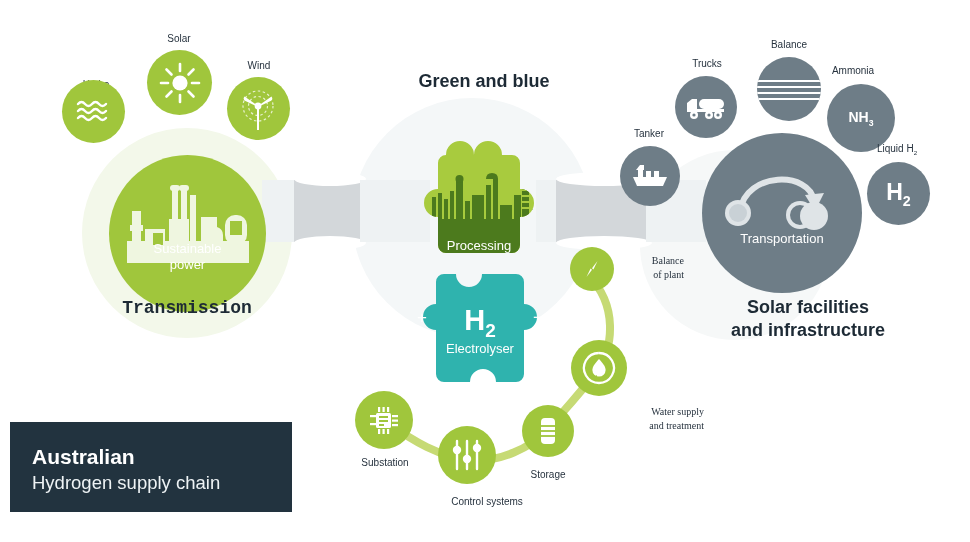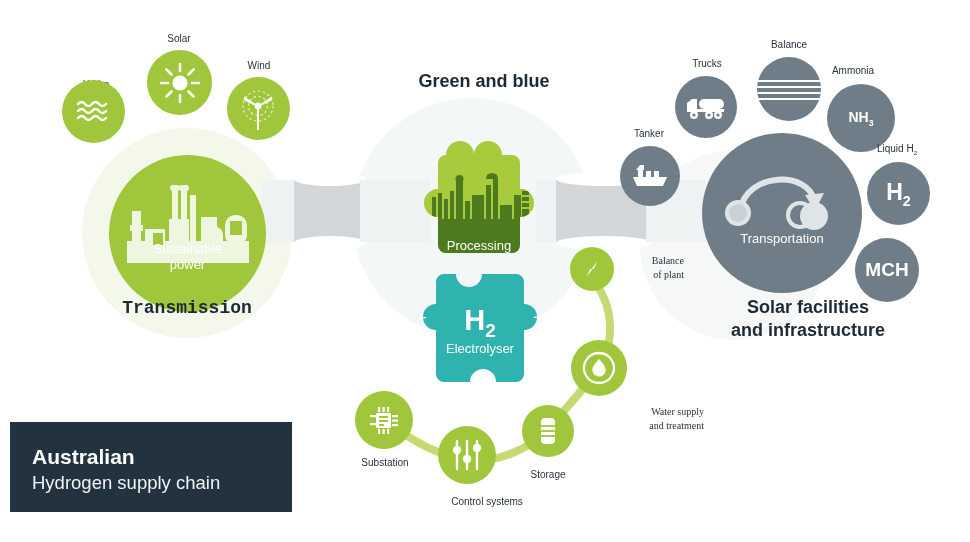--- a/index.html
+++ b/index.html
@@ -392,23 +392,20 @@
   <div class="abs lbl" style="left:808px; top:64px; width:90px;">Ammonia</div>
   <div class="abs circ slate" style="left:827px; top:84px; width:68px; height:68px;">
     <div class="chem" style="font-size:14px;"><span>NH</span><sub>3</sub></div>
   </div>
 
   <div class="abs lbl" style="left:857px; top:142px; width:80px;"><span>Liquid H</span><sub>2</sub></div>
   <div class="abs circ slate" style="left:867px; top:162px; width:63px; height:63px;">
     <div class="chem" style="font-size:23px;"><span>H</span><sub>2</sub></div>
   </div>
 
-  <div class="abs circ slate" style="left:855px; top:238px; width:64px; height:64px;">
-    <div class="chem" style="font-size:19px;">MCH</div>
-  </div>
 
   <div class="abs circ slate" style="left:702px; top:133px; width:160px; height:160px;">
     <svg class="abs" style="left:0; top:0;" width="160" height="160" viewBox="0 0 160 160">
       <path d="M38 78 C 44 38, 108 38, 112 68" fill="none" stroke="#dfe4e7" stroke-width="6" stroke-linecap="round"></path>
       <path d="M103 62 L113 78 L122 60 Z" fill="#dfe4e7"></path>
       <circle cx="36" cy="80" r="13" fill="#dfe4e7"></circle>
       <circle cx="36" cy="80" r="9" fill="#c9d1d6"></circle>
       <circle cx="98" cy="82" r="14" fill="#dfe4e7"></circle>
       <circle cx="98" cy="82" r="10" fill="#6e7d87"></circle>
       <circle cx="112" cy="83" r="14" fill="#dfe4e7"></circle>

